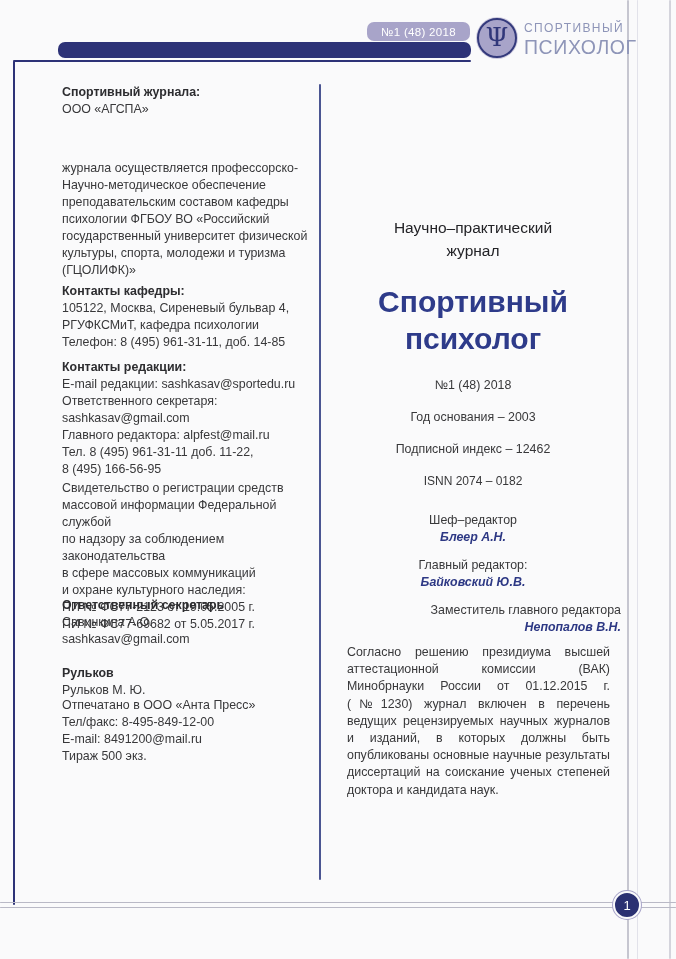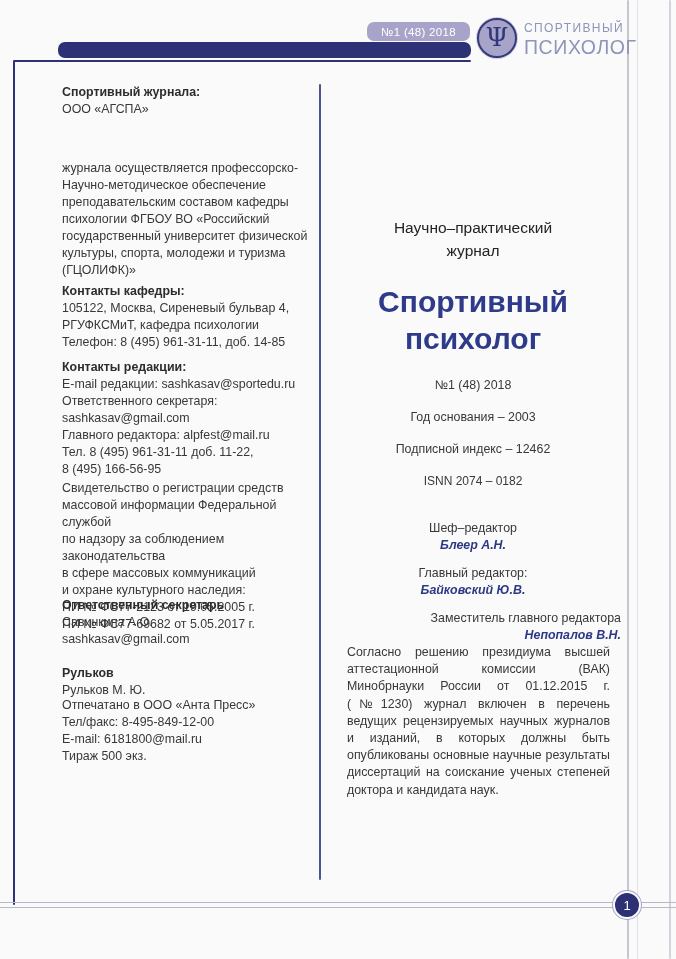--- a/index.html
+++ b/index.html
@@ -55,21 +55,21 @@
   .blk-print{top:697px;}
 
   
   .rblock{left:325px;width:296px;text-align:center;}
   .journal-type{top:216px;font-size:15.5px;line-height:23px;color:#232327;}
   .journal-title{top:283px;font-size:30px;line-height:37px;font-weight:bold;color:#2e3b8a;}
   .info-issue{top:378px;font-size:12.4px;}
   .info-founded{top:410px;font-size:12.4px;}
   .info-subscription{top:442px;font-size:12.4px;}
   .info-issn{top:474px;font-size:12px;}
-  .editor-group{font-size:12.4px;line-height:17px;margin-top:8px;}
+  .editor-group{font-size:12.4px;line-height:17px;}
   .eg-1{top:512px;}
   .eg-2{top:557px;}
   .eg-3{top:602px;text-align:right;}
   .editor-name{font-weight:bold;font-style:italic;color:#2d3884;}
   .vak-note{
     left:347px;top:644px;width:263px;
     font-size:12.4px;line-height:17.2px;text-align:justify;
   }
 
   
@@ -153,21 +153,21 @@
 </div>
 
 <div class="abs lblock blk-layout">
   <div class="lb-title">Рульков</div>
   <div>Рульков М. Ю.</div>
 </div>
 
 <div class="abs lblock blk-print">
   <div>Отпечатано в ООО «Анта Пресс»</div>
   <div>Тел/факс: 8-495-849-12-00</div>
-  <div>E-mail: 6181800@mail.ru</div>
+  <div>E-mail: 8491200@mail.ru</div>
   <div>Тираж 500 экз.</div>
 </div>
 
 <div class="abs rblock journal-type">
   <div>Научно–практический</div>
   <div>журнал</div>
 </div>
 
 <div class="abs rblock journal-title">
   <div>Спортивный</div>

